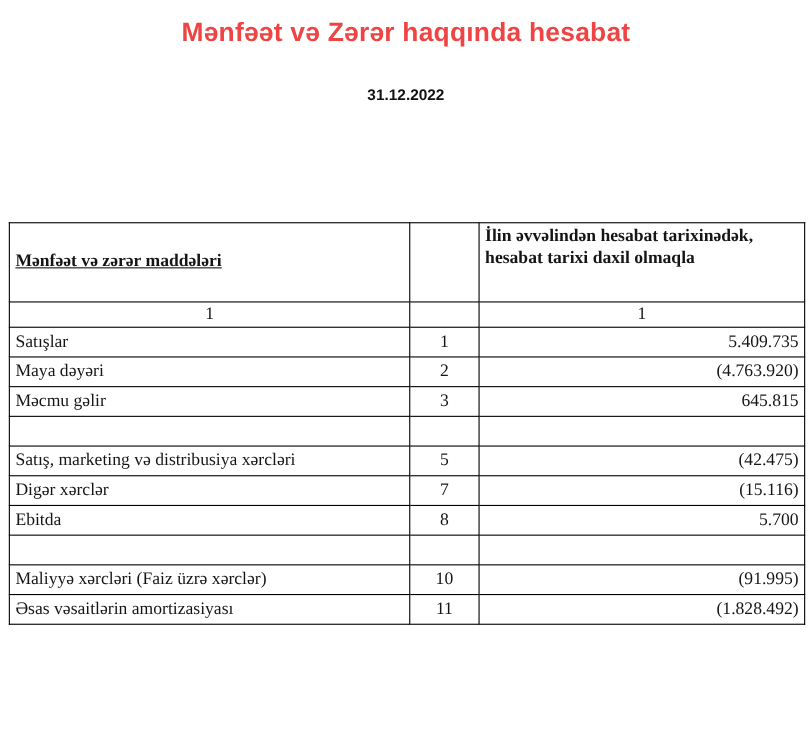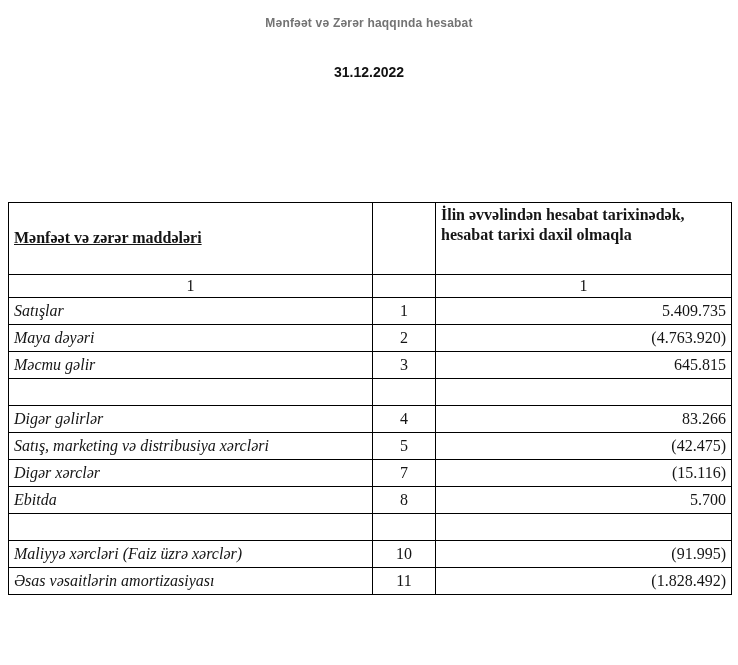--- a/index.html
+++ b/index.html
@@ -8,25 +8,25 @@
     height: 665px;
     background: #ffffff;
     position: relative;
     font-family: "Liberation Serif", serif;
     color: #151515;
     overflow: hidden;
   }
   .doc-title {
     font-family: "Liberation Sans", sans-serif;
     font-weight: 700;
-    font-size: 12px;
+    font-size: 24px;
     text-align: center;
     margin: 16px 0 0 0;
     letter-spacing: 0.2px;
-    color: #737373;
+    color: #ef4444;
   }
   .doc-date {
     font-family: "Liberation Sans", sans-serif;
     font-weight: 700;
     font-size: 14px;
     text-align: center;
     margin-top: 34px;
     color: #111;
   }
   table.pnl {
@@ -42,21 +42,21 @@
     font-size: 16px;
     vertical-align: middle;
     padding: 0 5px;
     line-height: 1.25;
     overflow: hidden;
     white-space: nowrap;
   }
   col.w-label { width: 364px; }
   col.w-num   { width: 63px; }
   col.w-value { width: 296px; }
-  td.cell-label { font-style: italic; text-align: left; }
+  td.cell-label { text-align: left; }
   td.cell-num   { text-align: center; font-style: normal; }
   td.cell-value { text-align: right; font-style: normal; }
   tr.header-row { height: 72px; }
   tr.header-row td { font-weight: bold; font-style: normal; white-space: normal; }
   tr.header-row td.cell-label { vertical-align: middle; padding-bottom: 2px; text-decoration: underline; }
   tr.header-row td.cell-value { text-align: left; vertical-align: top; padding-top: 2px; }
   tr.subheader-row { height: 23px; }
   tr.subheader-row td { text-align: center; font-style: normal; }
   tr.data-row { height: 27px; }
 </style>
@@ -98,25 +98,20 @@
       <td class="cell-label">Məcmu gəlir</td>
       <td class="cell-num">3</td>
       <td class="cell-value">645.815</td>
     </tr>
     <tr class="data-row">
       <td class="cell-label"></td>
       <td class="cell-num"></td>
       <td class="cell-value"></td>
     </tr>
     <tr class="data-row">
-      <td class="cell-label">Digər gəlirlər</td>
-      <td class="cell-num">4</td>
-      <td class="cell-value">83.266</td>
-    </tr>
-    <tr class="data-row">
       <td class="cell-label">Satış, marketing və distribusiya xərcləri</td>
       <td class="cell-num">5</td>
       <td class="cell-value">(42.475)</td>
     </tr>
     <tr class="data-row">
       <td class="cell-label">Digər xərclər</td>
       <td class="cell-num">7</td>
       <td class="cell-value">(15.116)</td>
     </tr>
     <tr class="data-row">

